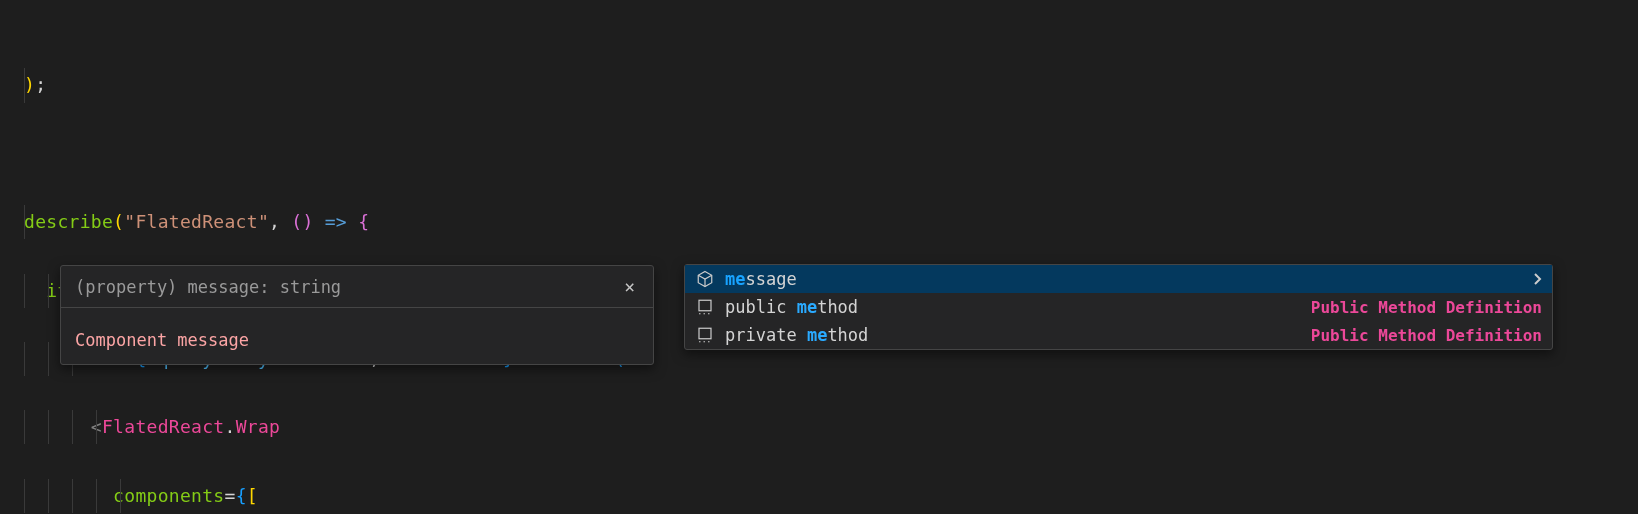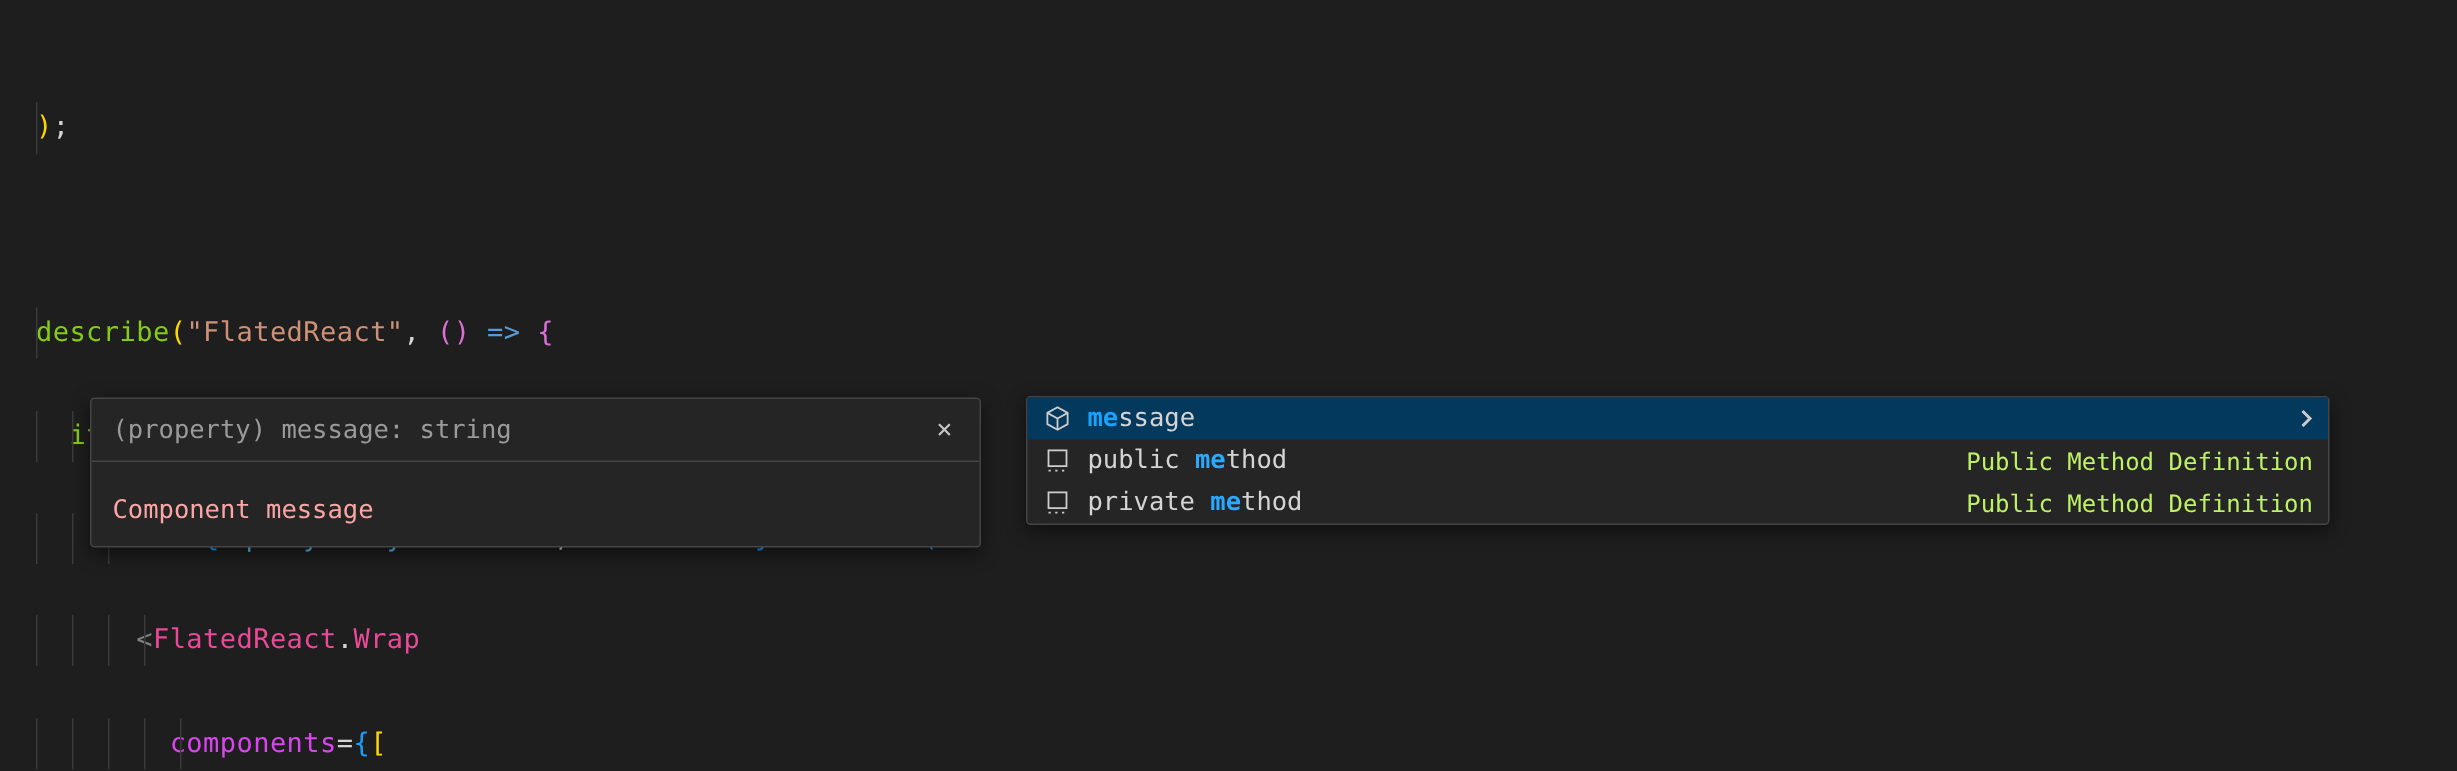--- a/index.html
+++ b/index.html
@@ -20,21 +20,21 @@
       white-space: pre;
     }
     .line { display: block; position: relative; }
     .c-punc { color: #d4d4d4; }
     .c-paren-yellow { color: #ffd700; }
     .c-paren-pink { color: #da70d6; }
     .c-paren-blue { color: #179fff; }
     .c-fn { color: #84cc16; }
     .c-str { color: #ce9178; }
     .c-kw { color: #569cd6; }
-    .c-var { color: #d946ef; }
+    .c-var { color: #84cc16; }
     .c-var2 { color: #4fc1ff; }
     .c-comp { color: #ec4899; }
     .c-tag { color: #808080; }
     .c-arrow { color: #569cd6; }
     .indent-guide {
       border-left: 1px solid #3a3a3a;
       position: absolute;
       top: 0; bottom: 0;
     }
     .hover-tooltip {
@@ -91,21 +91,21 @@
     .suggest-icon {
       width: 20px; height: 20px;
       display: inline-flex;
       align-items: center;
       justify-content: center;
       flex-shrink: 0;
     }
     .suggest-label { flex: 0 0 auto; color: #d4d4d4; }
     .suggest-label .hl { color: #2aaaff; font-weight: 600; }
     .suggest-row.selected .suggest-label .hl { color: #18a3ff; }
-    .suggest-desc { margin-left: auto; color: #bef264; font-size: 16px; }
+    .suggest-desc { margin-left: auto; color: #ec4899; font-size: 16px; font-weight: bold; }
     .suggest-chevron {
       color: #c5c5c5;
       margin-left: 10px;
       font-size: 14px;
     }
     svg { display: block; }
   </style>
 </head>
 <body>
 

